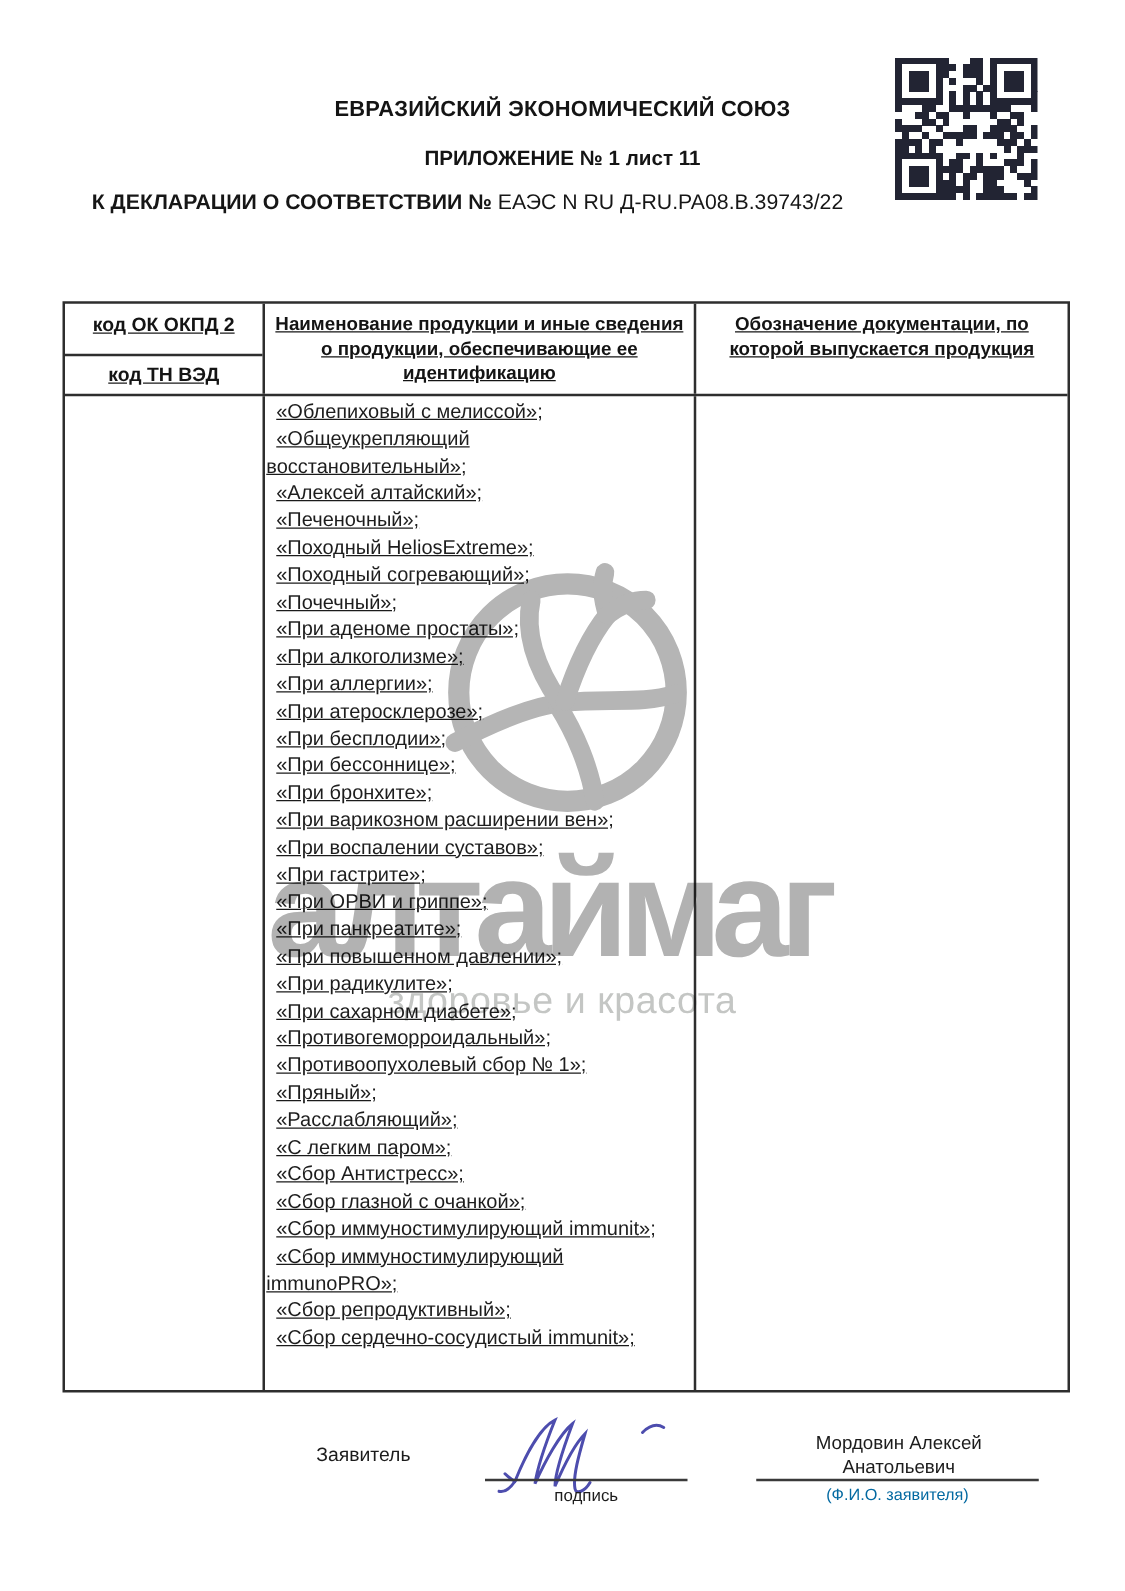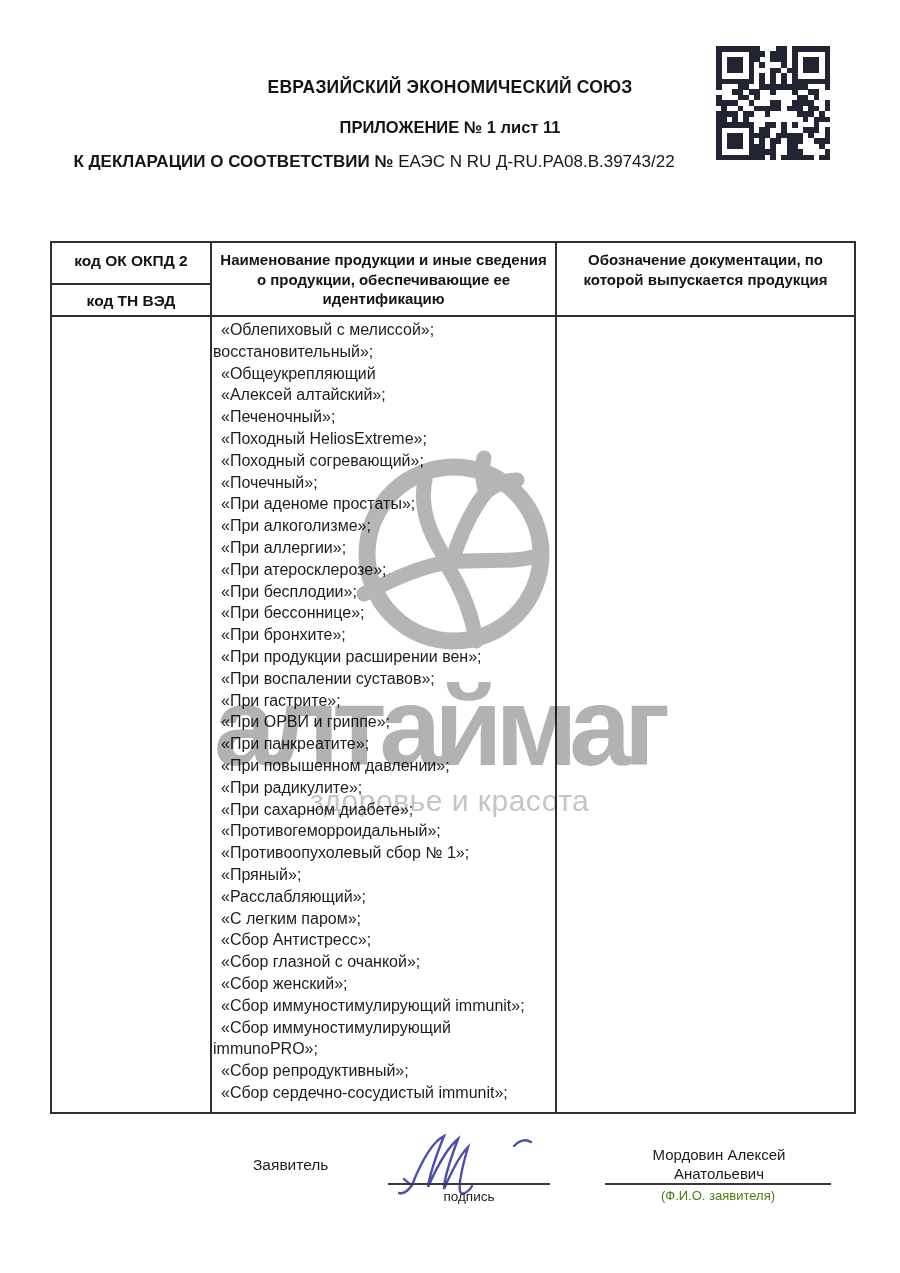--- a/index.html
+++ b/index.html
@@ -17,21 +17,21 @@
   .decl-num{font-weight:400;}
 
   
   .qr{position:absolute;left:716px;top:46px;width:114px;height:114px;}
 
   
   .doc-table{position:absolute;left:50px;top:241px;width:806px;box-sizing:border-box;
              border:2px solid #2e2e2e;}
   .trow{display:grid;grid-template-columns:158px 345px 1fr;}
   .thead{border-bottom:2px solid #2e2e2e;min-height:72px;}
-  .cell{box-sizing:border-box;}
+  .cell{box-sizing:border-box;text-decoration:underline;}
   .c2,.c3{border-left:2px solid #2e2e2e;}
   .codes .top{box-sizing:border-box;height:42px;padding-top:9px;text-align:center;
               font-weight:700;font-size:15.5px;border-bottom:2px solid #2e2e2e;color:#141414;}
   .codes .bot{padding-top:7px;text-align:center;font-weight:700;font-size:15.5px;color:#141414;}
   .hdr-cell{padding:7px 6px 0 6px;text-align:center;font-weight:700;font-size:15px;
             line-height:19.5px;color:#141414;}
   .tbody{height:795px;}
   .plist{padding-top:2px;}
   .pline{font-size:16px;line-height:21.8px;white-space:nowrap;padding-left:9px;color:#1d1d1d;}
   .pline.cont{padding-left:1px;}
@@ -48,21 +48,21 @@
   
   .applicant{position:absolute;left:253px;top:1156px;font-size:15.5px;color:#1c1c1c;}
   .signature-svg{position:absolute;left:398px;top:1131px;}
   .sig-line{position:absolute;left:388px;top:1183px;width:162px;border-top:2px solid #3a3a3a;}
   .sig-caption{position:absolute;left:388px;top:1189px;width:162px;text-align:center;
                font-size:13.5px;color:#1c1c1c;}
   .name-block{position:absolute;left:608px;top:1146px;width:222px;text-align:center;
               font-size:15px;line-height:18.5px;color:#1c1c1c;}
   .name-line{position:absolute;left:605px;top:1183px;width:226px;border-top:2px solid #3a3a3a;}
   .name-caption{position:absolute;left:605px;top:1188px;width:226px;text-align:center;
-                font-size:13px;color:#4d7c0f;}
+                font-size:13px;color:#0369a1;}
 </style>
 </head>
 <body>
 
 <div class="page">
 
   <div class="hdr-title">ЕВРАЗИЙСКИЙ ЭКОНОМИЧЕСКИЙ СОЮЗ</div>
   <div class="hdr-sub">ПРИЛОЖЕНИЕ № 1 лист 11</div>
   <div class="hdr-decl"><span class="decl-bold">К ДЕКЛАРАЦИИ О СООТВЕТСТВИИ № </span><span class="decl-num">ЕАЭС N RU Д-RU.РА08.В.39743/22</span></div>
 
@@ -325,50 +325,49 @@
         <div class="top">код ОК ОКПД 2</div>
         <div class="bot">код ТН ВЭД</div>
       </div>
       <div class="cell c2 hdr-cell">Наименование продукции и иные сведения о продукции, обеспечивающие ее идентификацию</div>
       <div class="cell c3 hdr-cell">Обозначение документации, по которой выпускается продукция</div>
     </div>
     <div class="trow tbody">
       <div class="cell c1"></div>
       <div class="cell c2 plist" id="productList">
           <div class="pline">«Облепиховый с мелиссой»;</div>
+          <div class="pline">«Общеукрепляющий</div>
           <div class="pline cont">восстановительный»;</div>
-          <div class="pline">«Общеукрепляющий</div>
           <div class="pline">«Алексей алтайский»;</div>
           <div class="pline">«Печеночный»;</div>
           <div class="pline">«Походный HeliosExtreme»;</div>
           <div class="pline">«Походный согревающий»;</div>
           <div class="pline">«Почечный»;</div>
           <div class="pline">«При аденоме простаты»;</div>
           <div class="pline">«При алкоголизме»;</div>
           <div class="pline">«При аллергии»;</div>
           <div class="pline">«При атеросклерозе»;</div>
           <div class="pline">«При бесплодии»;</div>
           <div class="pline">«При бессоннице»;</div>
           <div class="pline">«При бронхите»;</div>
-          <div class="pline">«При продукции расширении вен»;</div>
+          <div class="pline">«При варикозном расширении вен»;</div>
           <div class="pline">«При воспалении суставов»;</div>
           <div class="pline">«При гастрите»;</div>
           <div class="pline">«При ОРВИ и гриппе»;</div>
           <div class="pline">«При панкреатите»;</div>
           <div class="pline">«При повышенном давлении»;</div>
           <div class="pline">«При радикулите»;</div>
           <div class="pline">«При сахарном диабете»;</div>
           <div class="pline">«Противогеморроидальный»;</div>
           <div class="pline">«Противоопухолевый сбор № 1»;</div>
           <div class="pline">«Пряный»;</div>
           <div class="pline">«Расслабляющий»;</div>
           <div class="pline">«С легким паром»;</div>
           <div class="pline">«Сбор Антистресс»;</div>
           <div class="pline">«Сбор глазной с очанкой»;</div>
-          <div class="pline">«Сбор женский»;</div>
           <div class="pline">«Сбор иммуностимулирующий immunit»;</div>
           <div class="pline">«Сбор иммуностимулирующий</div>
           <div class="pline cont">immunoPRO»;</div>
           <div class="pline">«Сбор репродуктивный»;</div>
           <div class="pline">«Сбор сердечно-сосудистый immunit»;</div>
         </div>
       <div class="cell c3"></div>
     </div>
   </div>
 

